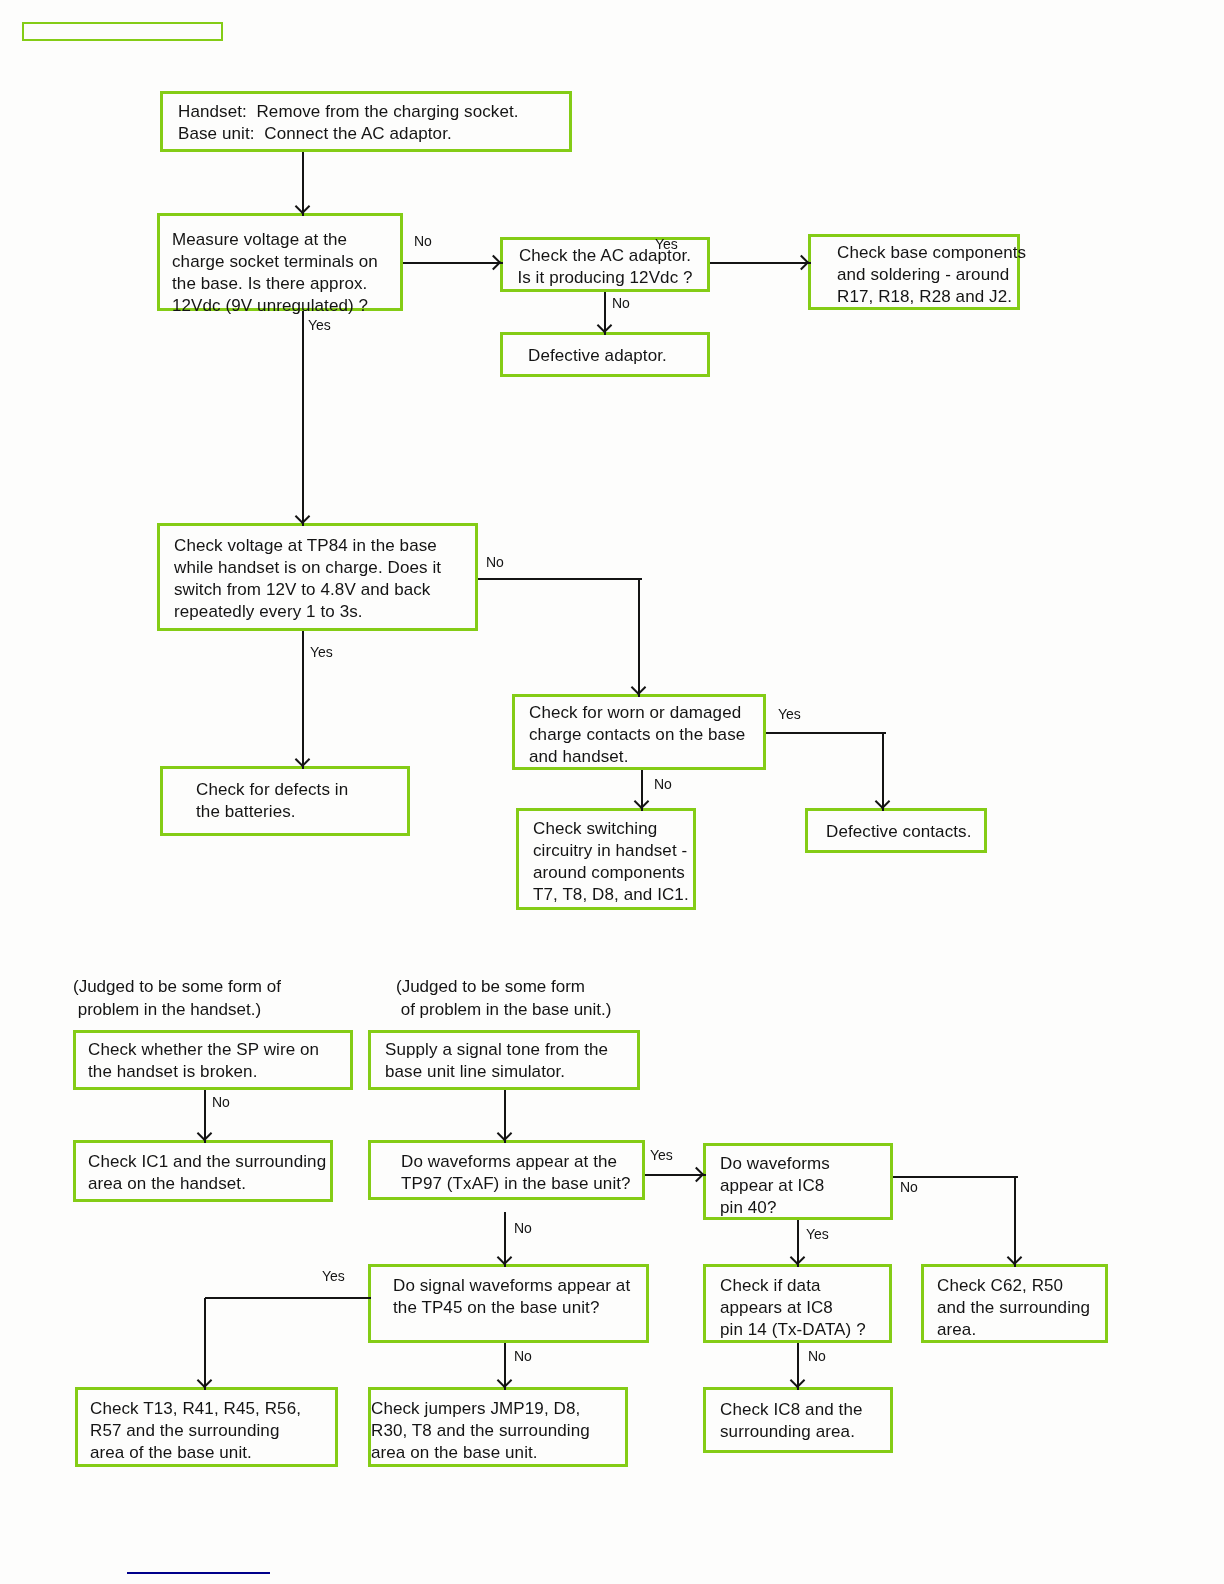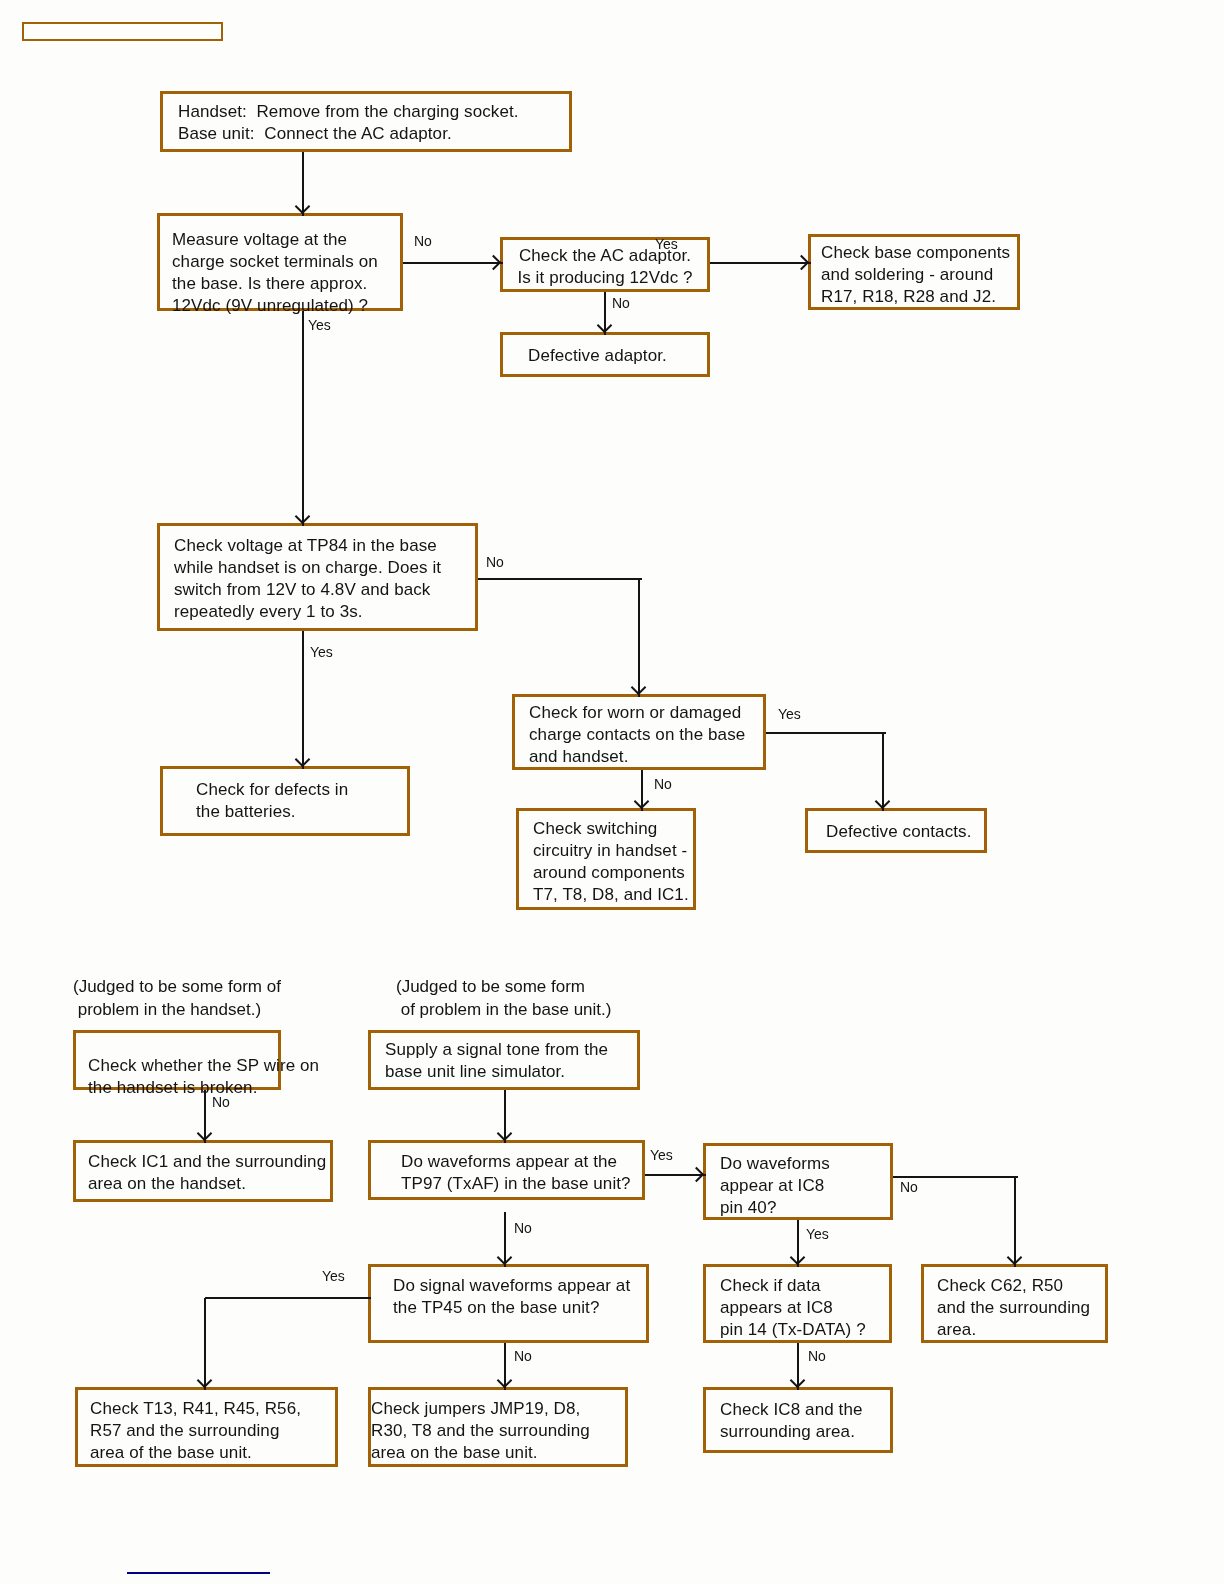--- a/index.html
+++ b/index.html
@@ -7,21 +7,21 @@
     position:relative;
     width:1224px;height:1584px;
     margin:0 auto;
     background:#fdfdfc;
     font-family:"Liberation Sans", sans-serif;
     color:#141414;
     overflow:hidden;
   }
   .flow-box{
     position:absolute;
-    border:3px solid #a16207;
+    border:3px solid #84cc16;
     background:#fdfdfc;
     box-sizing:border-box;
     font-size:17px;
     line-height:22px;
     white-space:pre;
     letter-spacing:0.1px;
   }
   .flow-box.thin{border-width:2px;}
   .flow-label{
     position:absolute;
@@ -49,39 +49,39 @@
   <div id="diagram">
       <div class="flow-box thin" style="left: 22px; top: 22px; width: 201px; height: 19px; padding: 0px;"></div>
       <div class="flow-box" style="left: 160px; top: 91px; width: 412px; height: 61px; padding: 7px 15px;">Handset:  Remove from the charging socket.
 Base unit:  Connect the AC adaptor.</div>
       <div class="flow-box" style="left: 157px; top: 213px; width: 246px; height: 98px; padding: 13px 12px;">Measure voltage at the
 charge socket terminals on
 the base. Is there approx.
 12Vdc (9V unregulated) ?</div>
       <div class="flow-box" style="left: 500px; top: 237px; width: 210px; height: 55px; padding: 5px 12px; text-align: center;">Check the AC adaptor.
 Is it producing 12Vdc ?</div>
-      <div class="flow-box" style="left: 808px; top: 234px; width: 212px; height: 76px; padding: 5px 10px;">Check base components
+      <div class="flow-box" style="left: 808px; top: 234px; width: 212px; height: 76px; padding: 5px 26px;">Check base components
 and soldering - around
 R17, R18, R28 and J2.</div>
       <div class="flow-box" style="left: 500px; top: 332px; width: 210px; height: 45px; padding: 10px 25px;">Defective adaptor.</div>
       <div class="flow-box" style="left: 157px; top: 523px; width: 321px; height: 108px; padding: 9px 14px;">Check voltage at TP84 in the base
 while handset is on charge. Does it
 switch from 12V to 4.8V and back
 repeatedly every 1 to 3s.</div>
       <div class="flow-box" style="left: 160px; top: 766px; width: 250px; height: 70px; padding: 10px 33px;">Check for defects in
 the batteries.</div>
       <div class="flow-box" style="left: 512px; top: 694px; width: 254px; height: 76px; padding: 5px 14px;">Check for worn or damaged
 charge contacts on the base
 and handset.</div>
       <div class="flow-box" style="left: 805px; top: 808px; width: 182px; height: 45px; padding: 10px 18px;">Defective contacts.</div>
       <div class="flow-box" style="left: 516px; top: 808px; width: 180px; height: 102px; padding: 7px 14px;">Check switching
 circuitry in handset -
 around components
 T7, T8, D8, and IC1.</div>
-      <div class="flow-box" style="left: 73px; top: 1030px; width: 208px; height: 60px; padding: 22px 12px;">Check whether the SP wire on
+      <div class="flow-box" style="left: 73px; top: 1030px; width: 280px; height: 60px; padding: 6px 12px;">Check whether the SP wire on
 the handset is broken.</div>
       <div class="flow-box" style="left: 73px; top: 1140px; width: 260px; height: 62px; padding: 8px 12px;">Check IC1 and the surrounding
 area on the handset.</div>
       <div class="flow-box" style="left: 368px; top: 1030px; width: 272px; height: 60px; padding: 6px 14px;">Supply a signal tone from the
 base unit line simulator.</div>
       <div class="flow-box" style="left: 368px; top: 1140px; width: 277px; height: 60px; padding: 8px 30px;">Do waveforms appear at the
 TP97 (TxAF) in the base unit?</div>
       <div class="flow-box" style="left: 703px; top: 1143px; width: 190px; height: 77px; padding: 7px 14px;">Do waveforms
 appear at IC8
 pin 40?</div>

